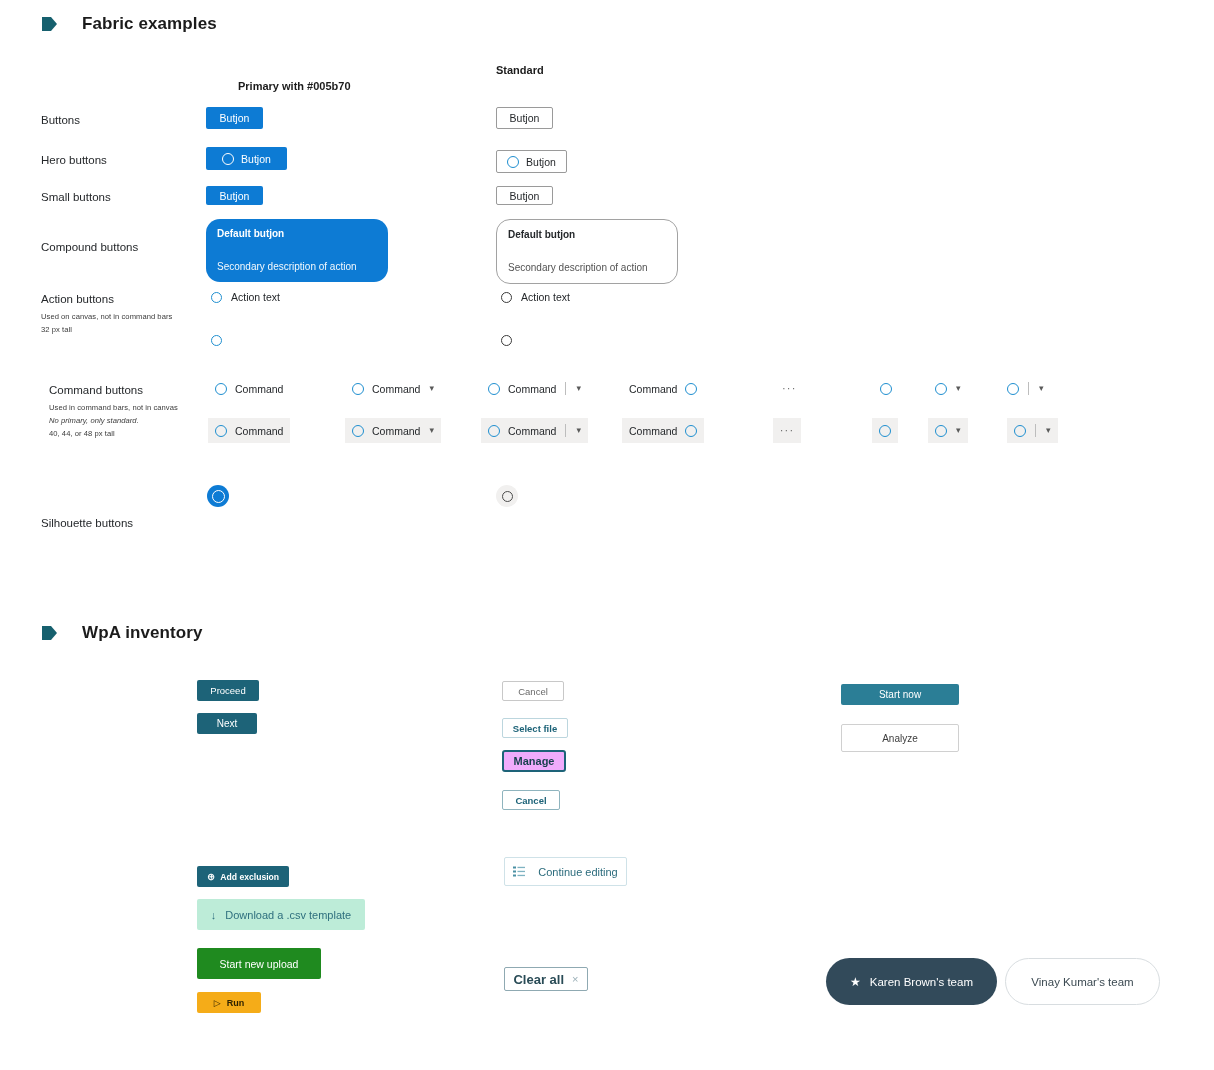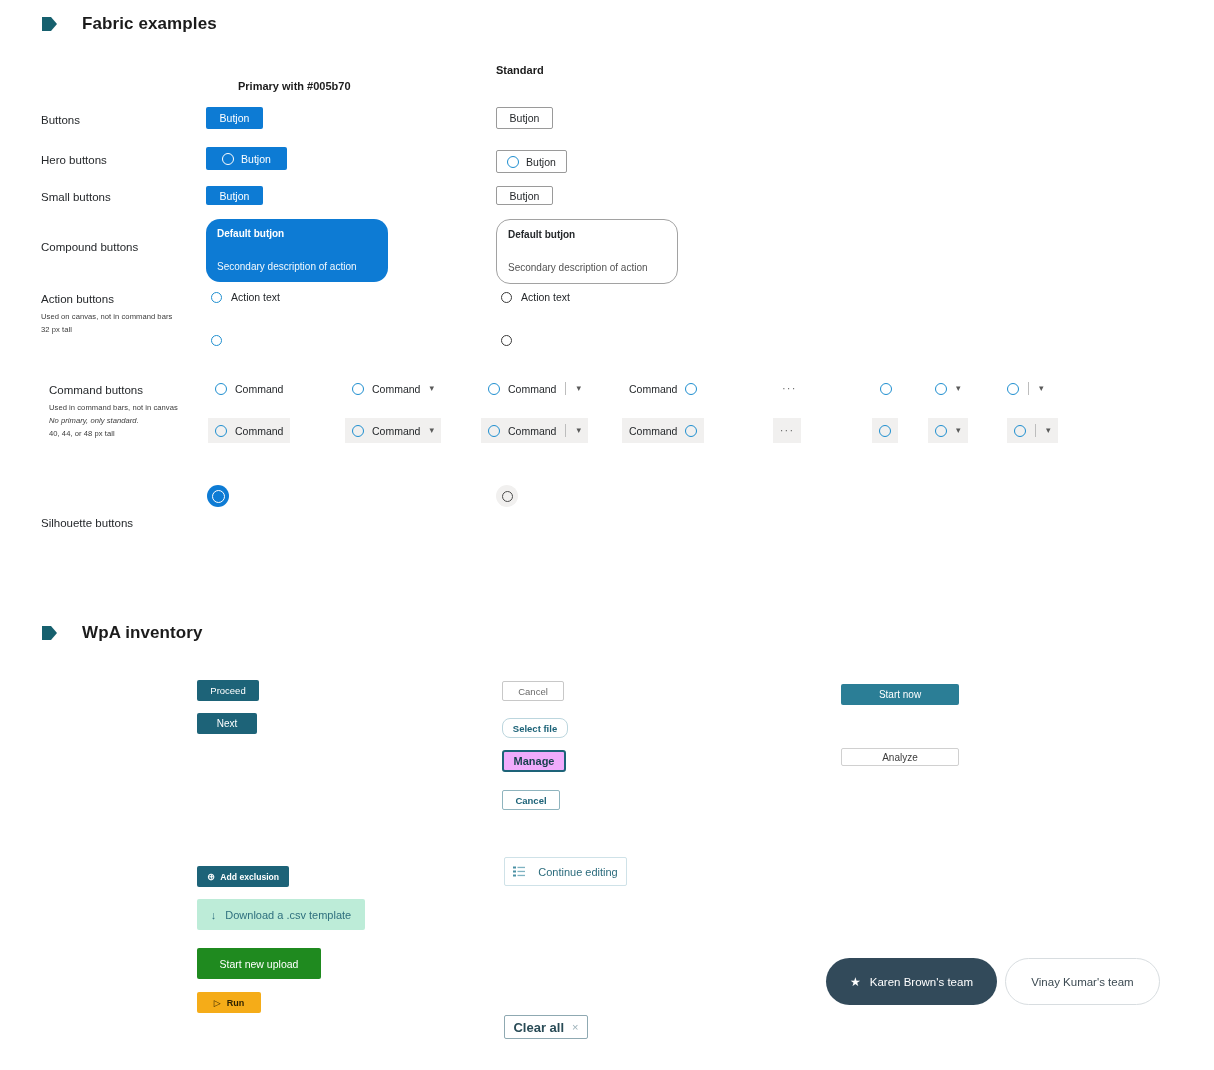--- a/index.html
+++ b/index.html
@@ -188,21 +188,21 @@
     color: #6a6a6a;
     font-size: 9.5px;
     border-radius: 2px;
   }
   .wpa-outline-teal-light {
     background: #ffffff;
     border: 1px solid #bcd6de;
     color: #1d6378;
     font-size: 9.5px;
     font-weight: 600;
-    border-radius: 8px;
+    border-radius: 2px;
   }
   .wpa-outline-teal-strong {
     background: #f0abfc;
     border: 2px solid #1d6378;
     color: #153f4c;
     font-size: 11px;
     font-weight: 700;
     border-radius: 3px;
   }
   .wpa-outline-teal {
@@ -253,21 +253,20 @@
     gap: 13px;
   }
   .wpa-clear {
     background: #ffffff;
     border: 1px solid #8fa9b2;
     color: #294b56;
     font-size: 13px;
     font-weight: 700;
     border-radius: 2px;
     gap: 8px;
-    margin-top: 48px;
   }
   .wpa-clear .x { font-size: 11px; font-weight: 400; color: #9bb0b8; }
 
   .pill {
     border-radius: 999px;
     display: inline-flex;
     align-items: center;
     justify-content: center;
     gap: 9px;
     font-size: 11.5px;
@@ -441,21 +440,21 @@
 
 <button class="abs btn wpa-teal-solid" style="left:197px; top:680px; width:62px; height:21px;">Proceed</button>
 <button class="abs btn wpa-teal-solid" style="left:197px; top:713px; width:60px; height:21px; font-size:10px;">Next</button>
 
 <button class="abs btn wpa-outline-gray" style="left:502px; top:681px; width:62px; height:20px;">Cancel</button>
 <button class="abs btn wpa-outline-teal-light" style="left:502px; top:718px; width:66px; height:20px;">Select file</button>
 <button class="abs btn wpa-outline-teal-strong" style="left:502px; top:750px; width:64px; height:22px;">Manage</button>
 <button class="abs btn wpa-outline-teal" style="left:502px; top:790px; width:58px; height:20px;">Cancel</button>
 
 <button class="abs btn wpa-teal-solid-lt" style="left:841px; top:684px; width:118px; height:21px;">Start now</button>
-<button class="abs btn wpa-outline-plain" style="left:841px; top:748px; width:118px; height:18px;">Analyze</button>
+<button class="abs btn wpa-outline-plain" style="left:841px; top:724px; width:118px; height:28px;">Analyze</button>
 
 <button class="abs btn wpa-teal-solid" style="left:197px; top:866px; width:92px; height:21px; gap:5px; font-size:8.6px; font-weight:700;">
   <span class="ic" style="font-size:10px;">⊕</span>
   <span>Add exclusion</span>
 </button>
 
 <button class="abs btn wpa-mint" style="left:197px; top:899px; width:168px; height:31px;">
   <span class="ic" style="font-size:11px;">↓</span>
   <span>Download a .csv template</span>
 </button>

